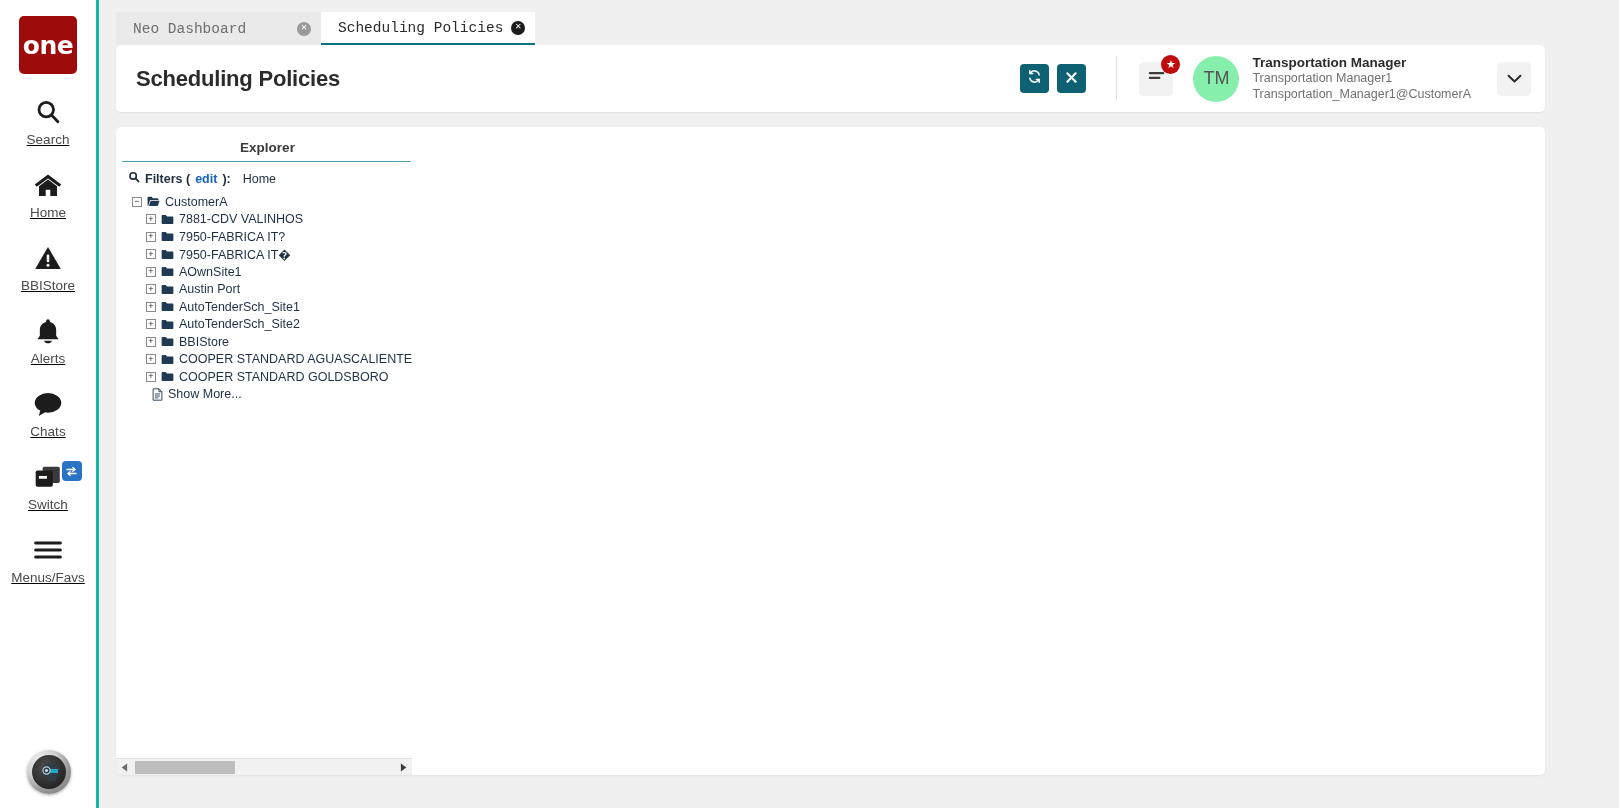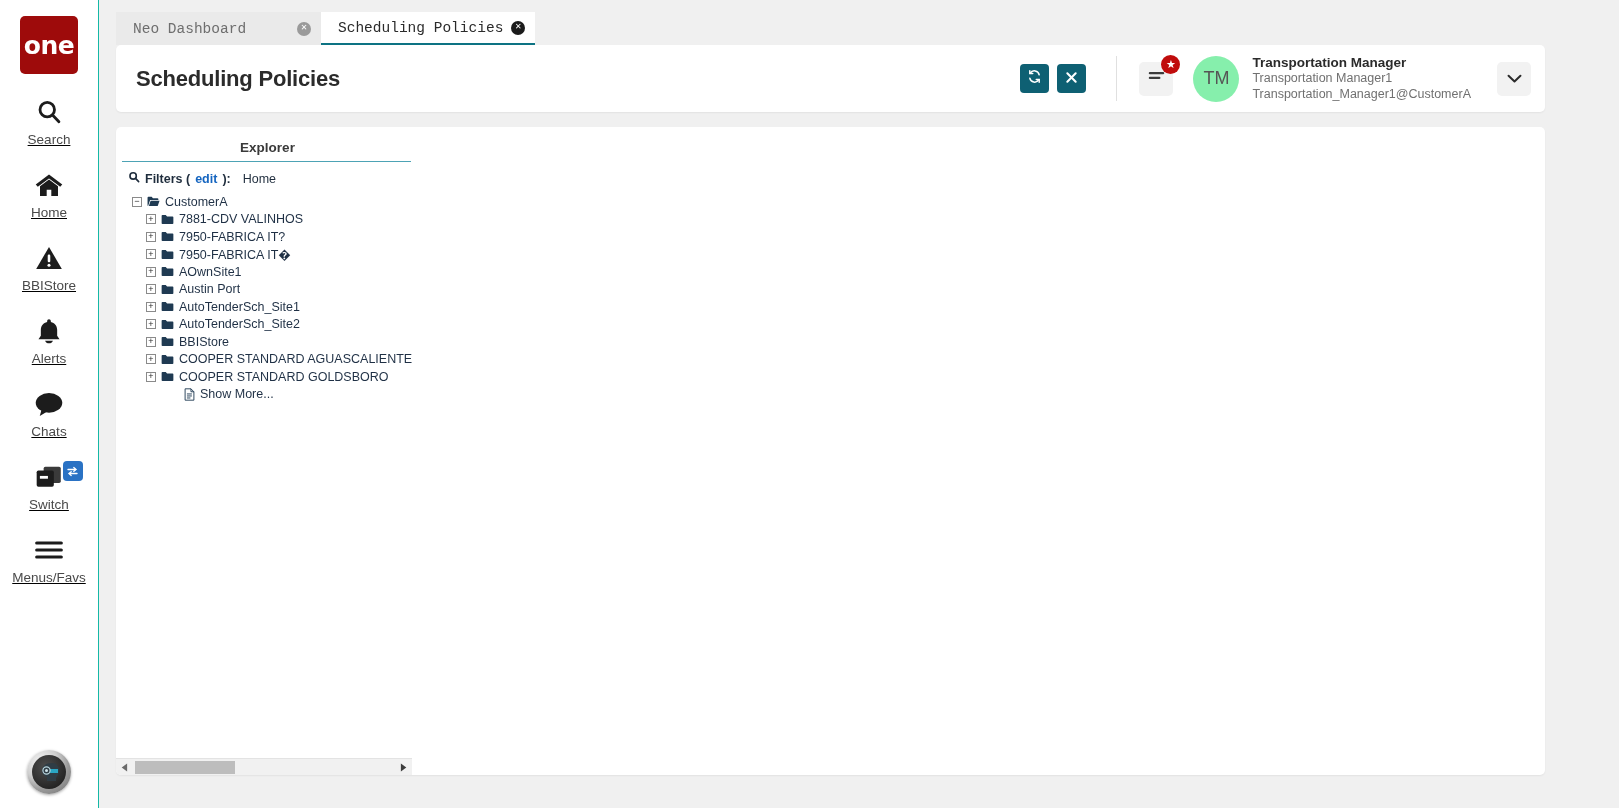--- a/index.html
+++ b/index.html
@@ -7,21 +7,21 @@
     width: 1619px; height: 808px;
     background: #ffffff;
     font-family: "Liberation Sans", sans-serif;
     overflow: hidden;
   }
   #app { position: relative; width: 1619px; height: 808px; background:#f0f0f0; }
 
   
   #rail {
     position: absolute; left: 0; top: 0; width: 99px; height: 808px;
-    background: #ffffff; border-right: 1px solid #14b8a6;
+    background: #ffffff; border-right: 3px solid #14b8a6;
     display: flex; flex-direction: column; align-items: center;
   }
   #brand-logo {
     width: 58px; height: 58px; margin-top: 16px;
     background: #9e0b0b; border-radius: 5px;
     display: flex; align-items: center; justify-content: center;
     color: #ffffff; font-size: 25px; font-weight: 700; letter-spacing: -0.5px;
     font-family: "DejaVu Sans", sans-serif;
   }
   .rail-item {
@@ -126,21 +126,21 @@
     padding: 9px 0 0 12px; font-size:12.5px; color:#1f2d3d;
   }
   #filters-row .f-label { font-weight:700; }
   #filters-edit { color:#1565c0; font-weight:700; cursor:pointer; }
   #filters-value { margin-left: 7px; color:#1f2d3d; }
 
   #tree { padding: 7px 0 0 0; font-size:12.5px; color:#1f3045; }
   .tnode { display:flex; align-items:center; height:17.5px; white-space:nowrap; cursor:pointer; }
   .tnode.root { padding-left: 16px; }
   .tnode.child { padding-left: 30px; }
-  .tnode.leaf  { padding-left: 68px; }
+  .tnode.leaf  { padding-left: 36px; }
   .toggle {
     width:10px; height:10px; border:1px solid #8a8a8a; background:#fff;
     display:flex; align-items:center; justify-content:center;
     font-size:9px; line-height:1; color:#2b2b2b; margin-right:5px; flex:0 0 auto;
   }
   .ico-folder { margin-right:5px; flex:0 0 auto; display:flex; align-items:center; }
   .tnode .tlabel { overflow:hidden; }
 
   #hscroll {
     position:absolute; left:0; bottom:0; width:296px; height:17px;

